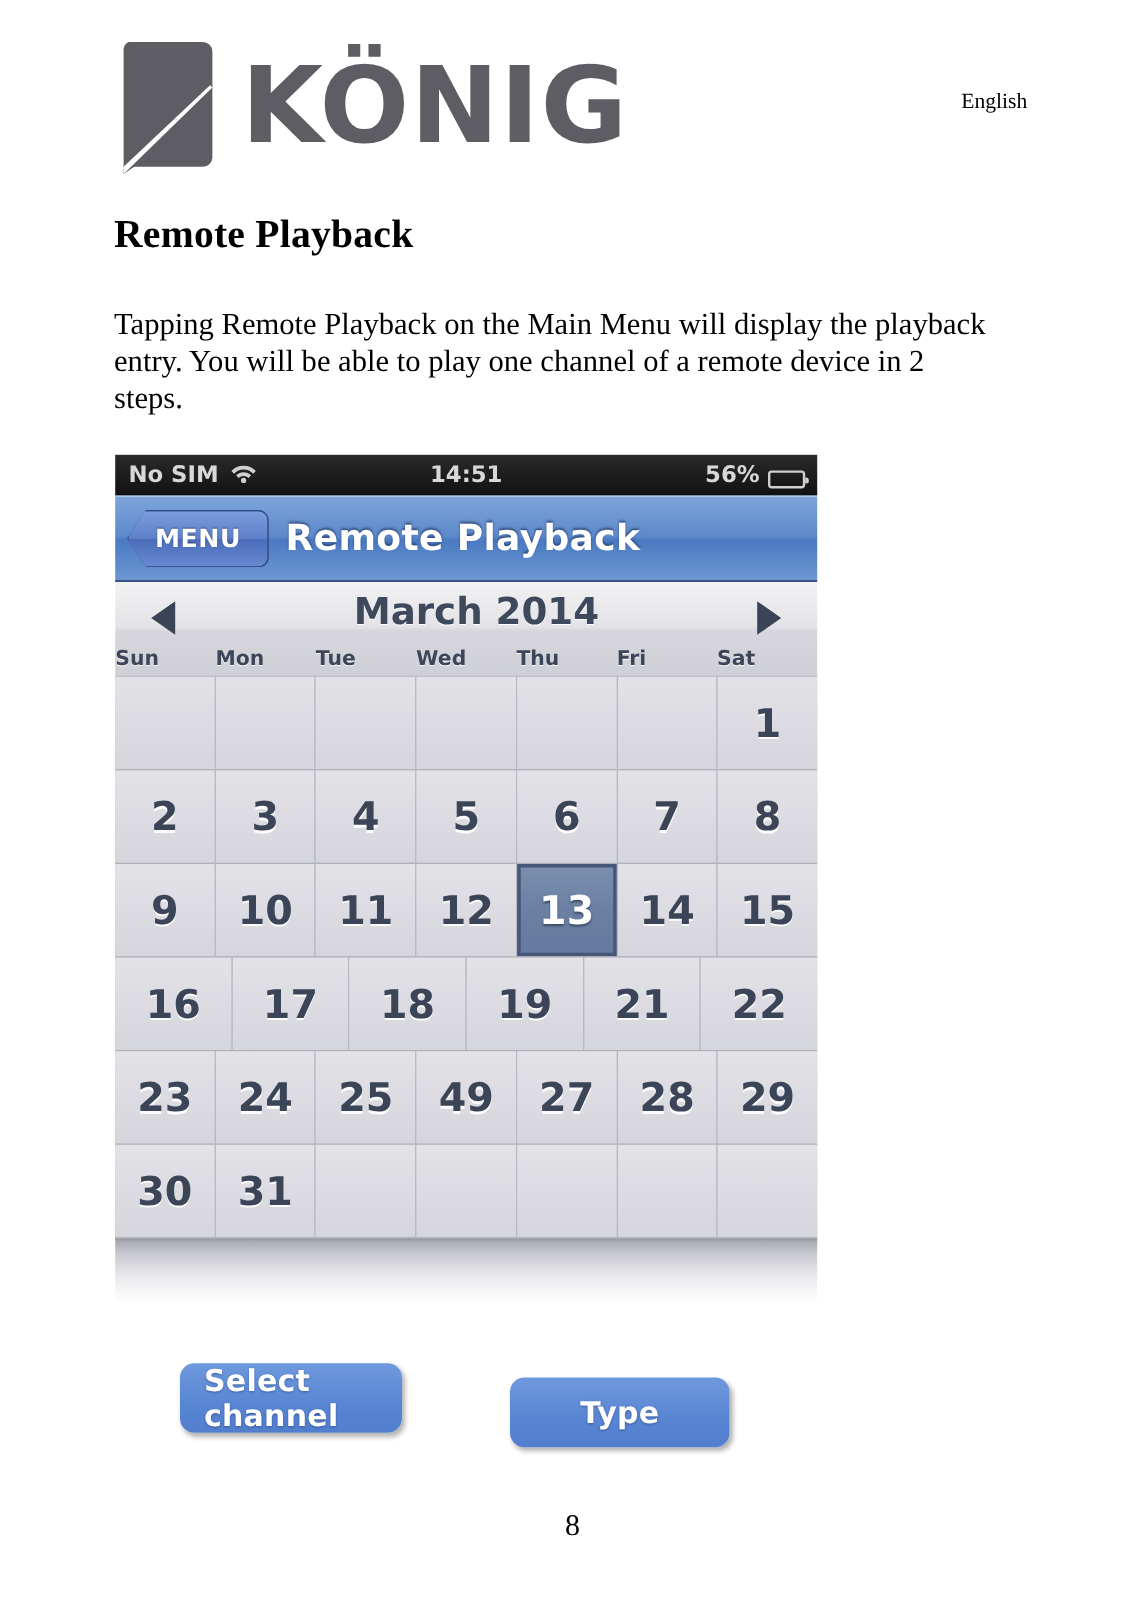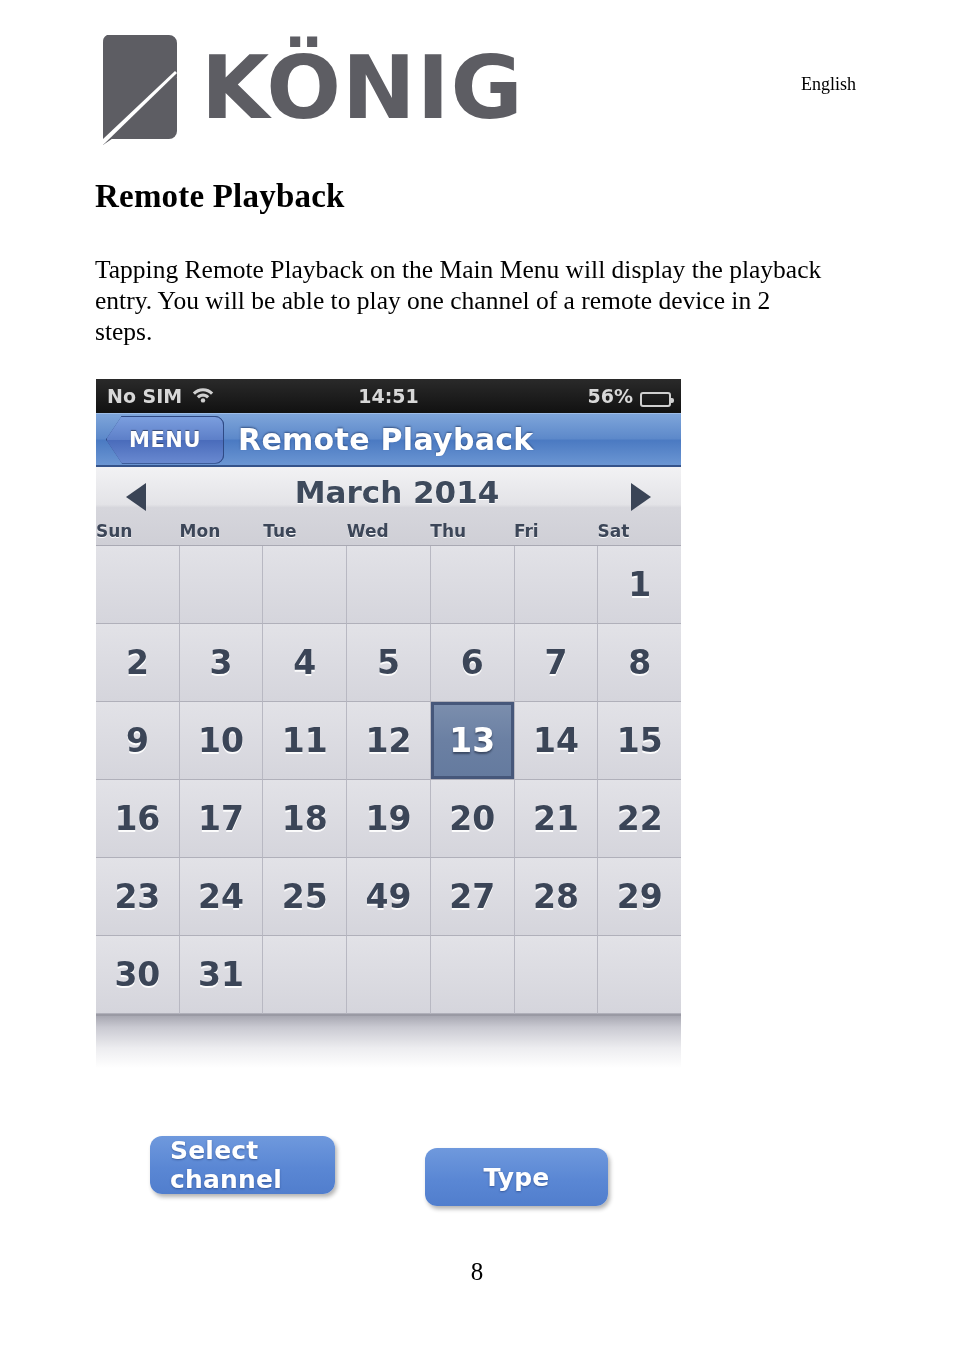--- a/index.html
+++ b/index.html
@@ -118,21 +118,21 @@
     border-radius: 0 2px 2px 0;
   }
   .battery-fill {
     height: 100%;
     background: #cfcfcf;
     border-radius: 1px;
   }
 
   
   .navbar {
-    height: 54px;
+    height: 72px;
     background: linear-gradient(to bottom, #7ea5da 0%, #5d89ca 48%, #4b7ac2 52%, #6b96d3 100%);
     border-top: 1px solid #9dbde8;
     border-bottom: 2px solid #35538a;
     position: relative;
     display: flex;
     align-items: center;
   }
   .menu-btn {
     position: absolute;
     left: 10px;
@@ -381,21 +381,20 @@
         <div class="cal-cell">12</div>
         <div class="cal-cell selected">13</div>
         <div class="cal-cell">14</div>
         <div class="cal-cell">15</div>
       </div>
       <div class="cal-row">
         <div class="cal-cell">16</div>
         <div class="cal-cell">17</div>
         <div class="cal-cell">18</div>
         <div class="cal-cell">19</div>
-        <div class="cal-cell">20</div>
         <div class="cal-cell">21</div>
         <div class="cal-cell">22</div>
       </div>
       <div class="cal-row">
         <div class="cal-cell">23</div>
         <div class="cal-cell">24</div>
         <div class="cal-cell">25</div>
         <div class="cal-cell">49</div>
         <div class="cal-cell">27</div>
         <div class="cal-cell">28</div>

